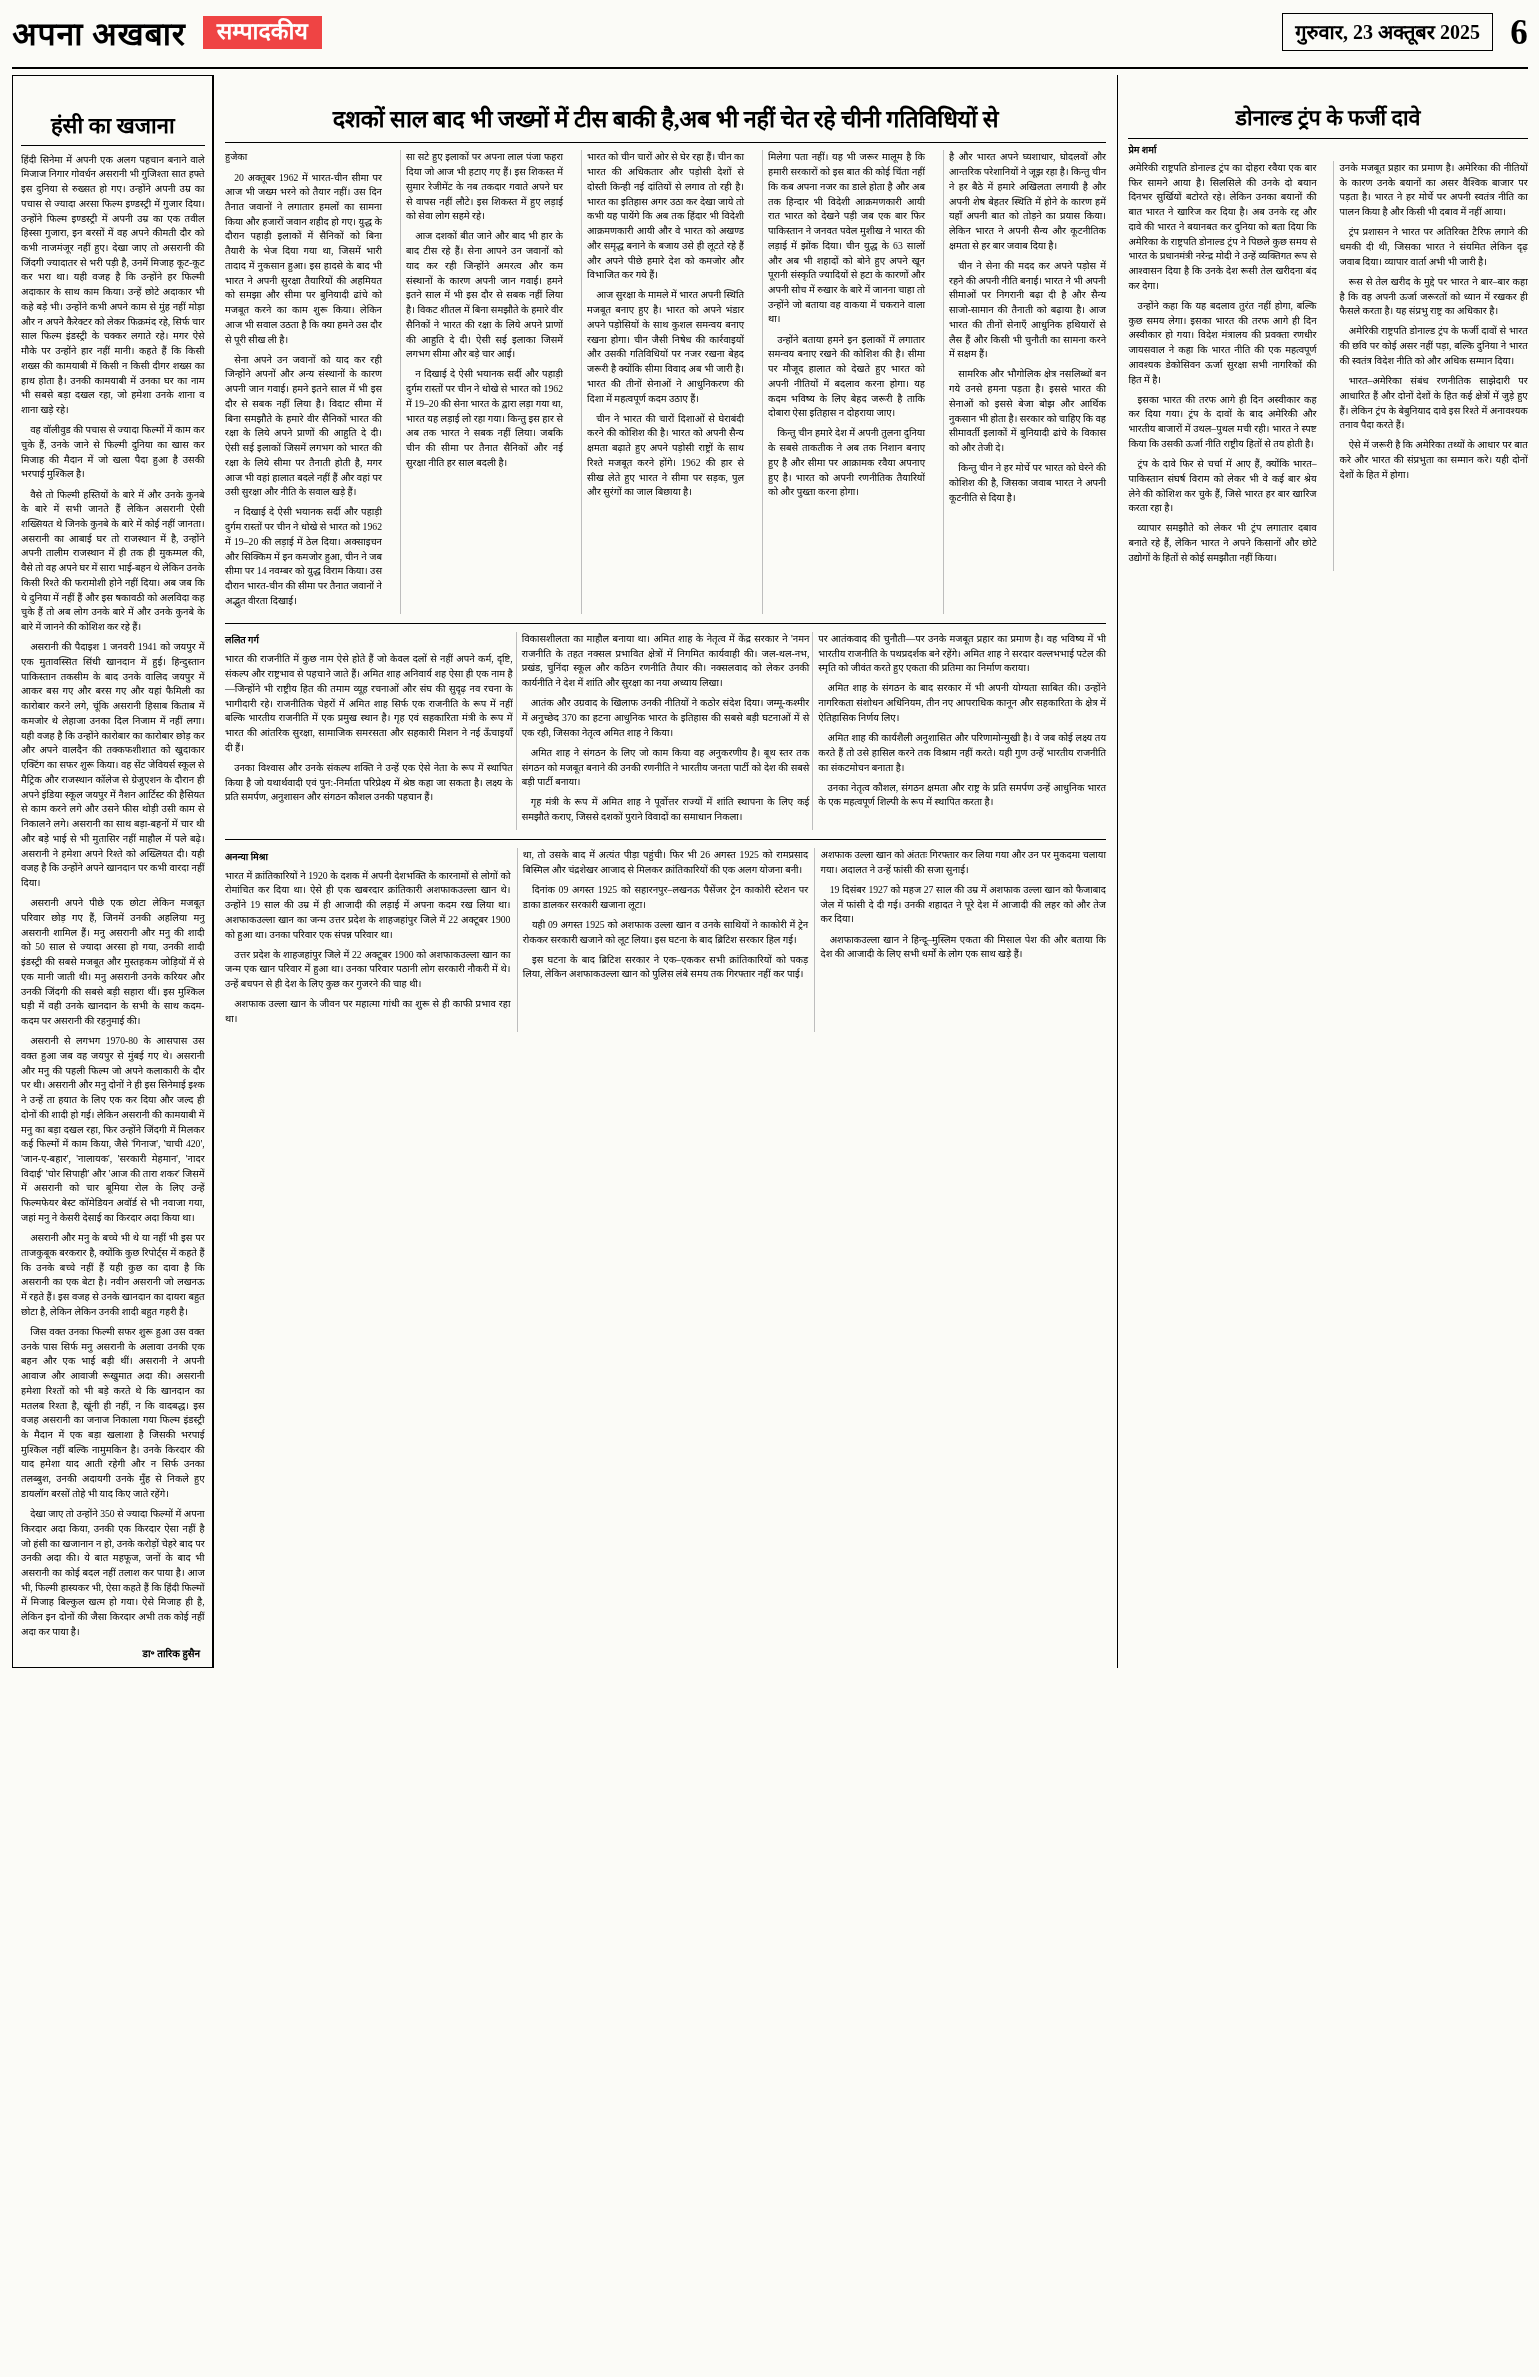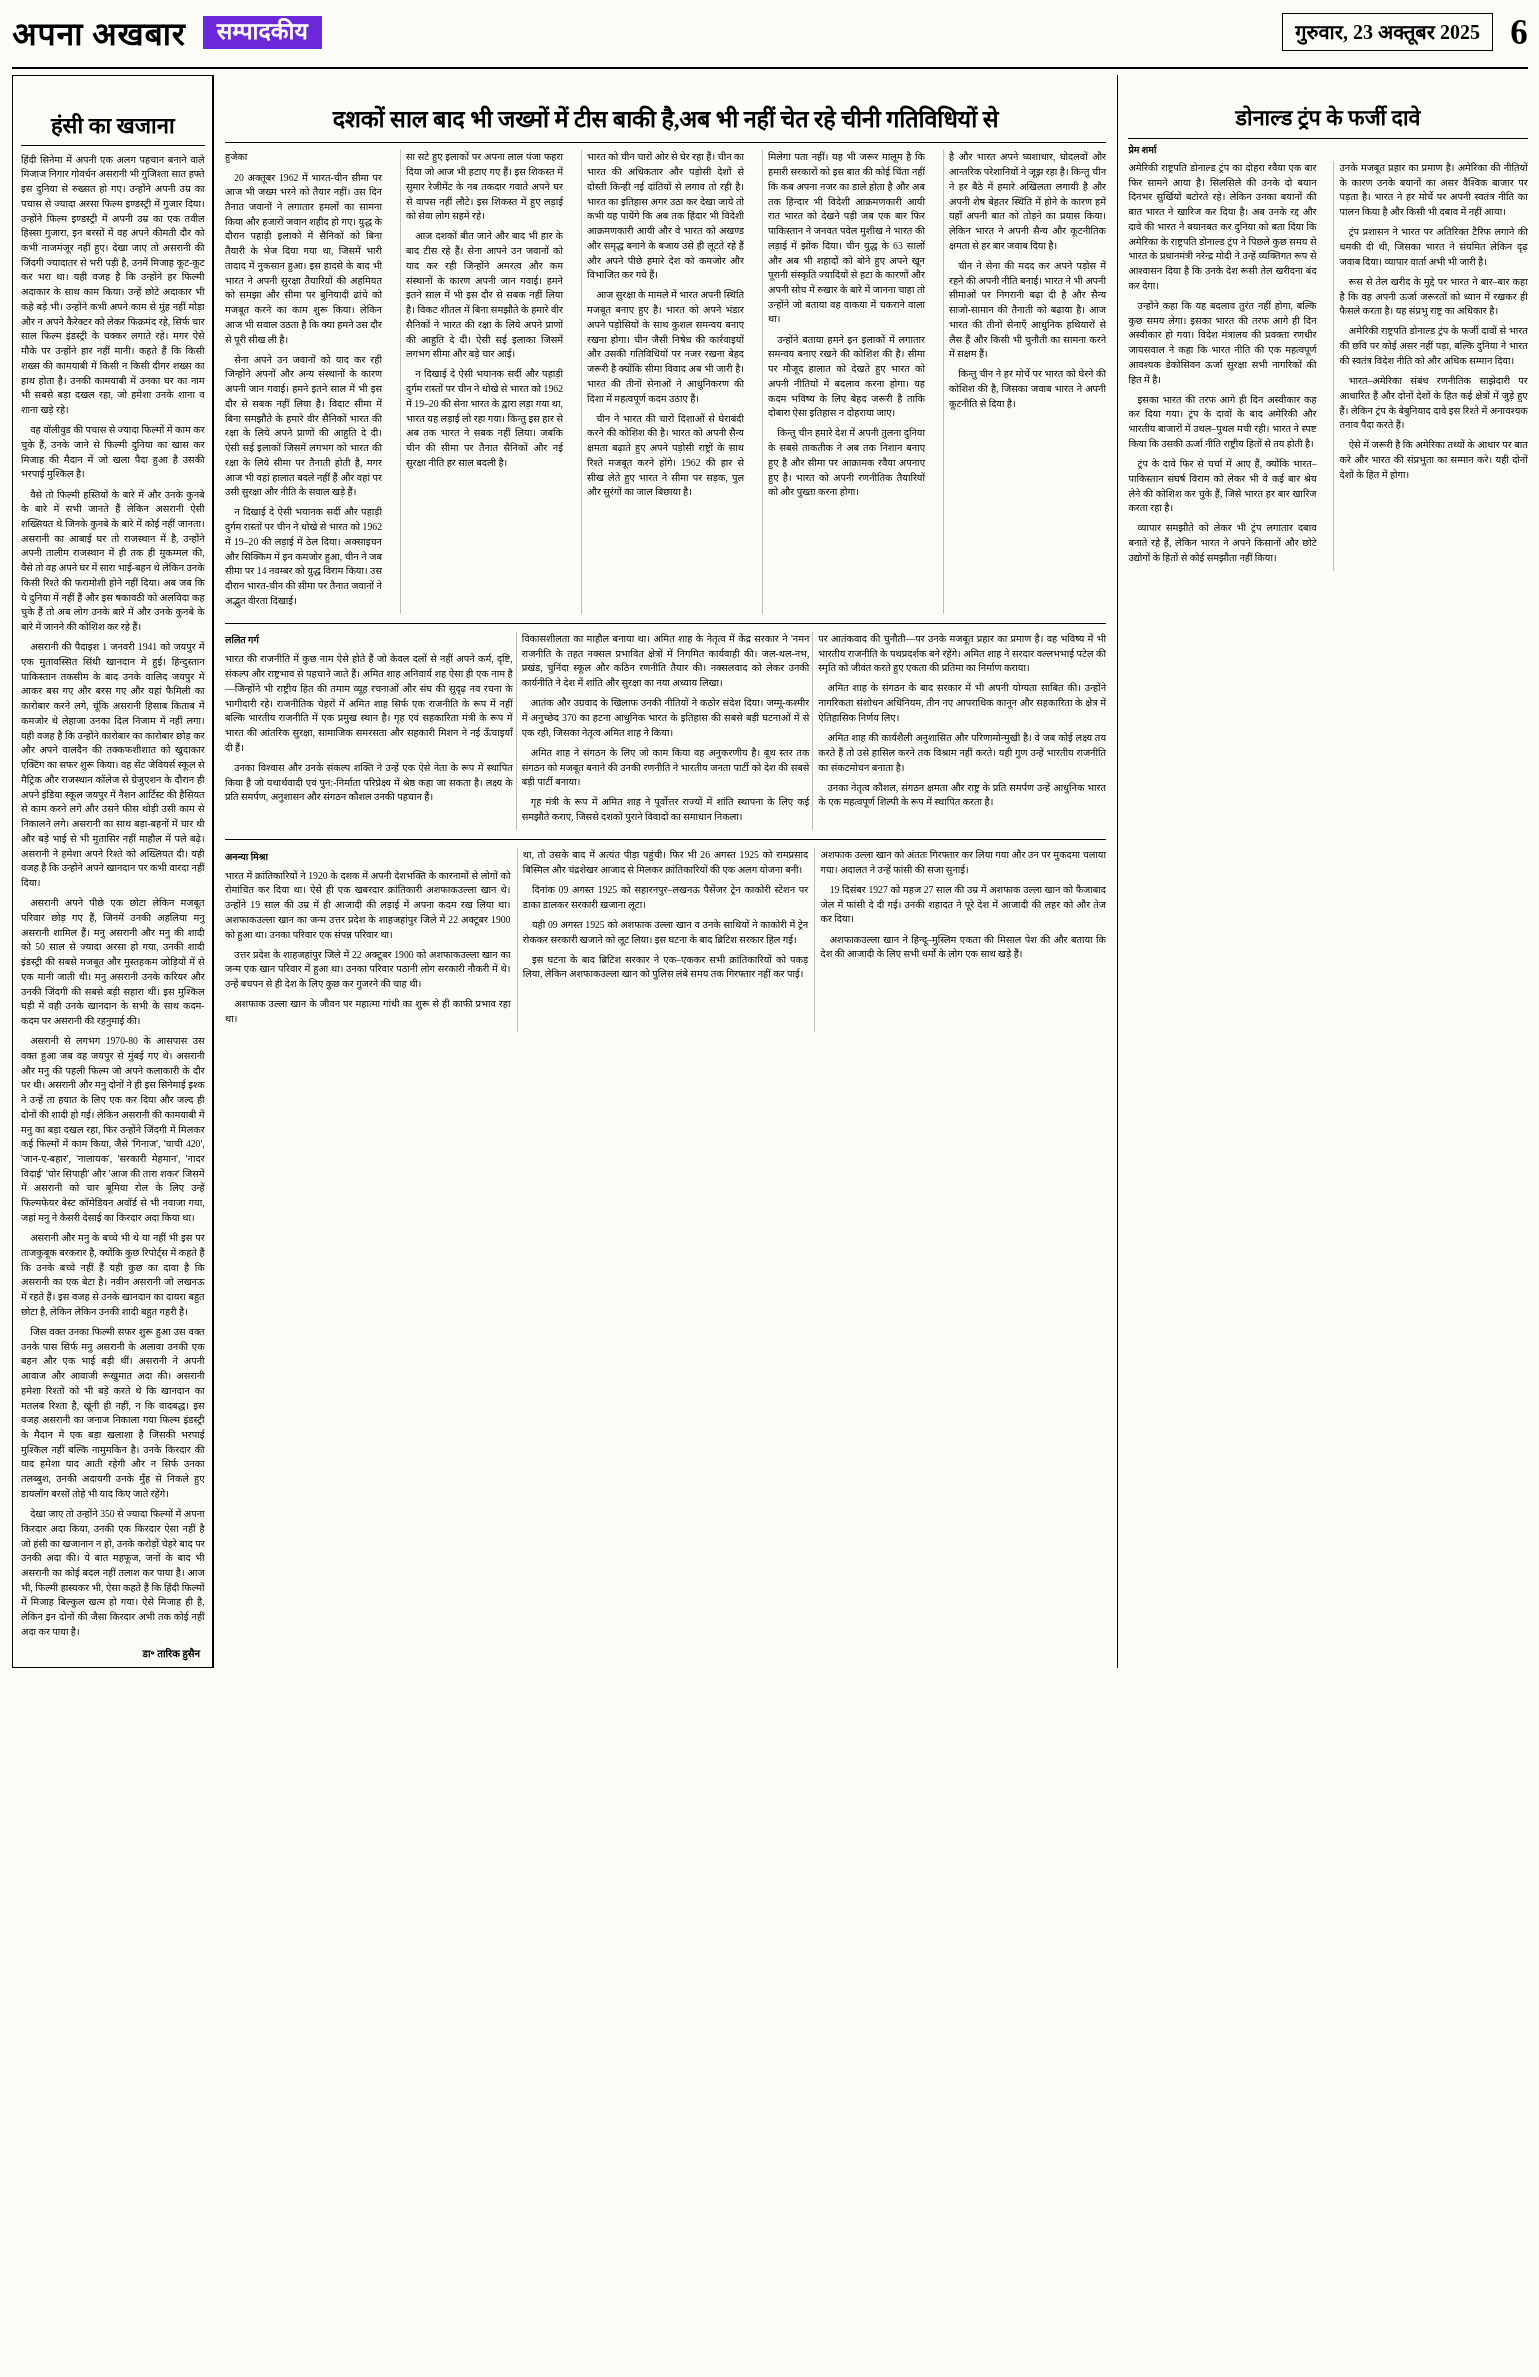--- a/index.html
+++ b/index.html
@@ -29,21 +29,21 @@
   }
   .brand {
     font-family: "Liberation Serif", serif;
     font-weight: bold;
     font-size: 32px;
     letter-spacing: 0.8px;
     white-space: nowrap;
     padding-right: 17px;
   }
   .section-tag {
-    background: #6d28d9;
+    background: #ef4444;
     color: #fff;
     font-family: "Liberation Serif", serif;
     font-weight: bold;
     font-size: 23px;
     padding: 3.1px 14px 4.6px 14px;
     line-height: 1.1;
   }
   .masthead-spacer { flex: 1; }
   .dateline {
     font-family: "Liberation Serif", serif;
@@ -265,20 +265,21 @@
             <p>चीन ने भारत की चारों दिशाओं से घेराबंदी करने की कोशिश की है। भारत को अपनी सैन्य क्षमता बढ़ाते हुए अपने पड़ोसी राष्ट्रों के साथ रिश्ते मजबूत करने होंगे। 1962 की हार से सीख लेते हुए भारत ने सीमा पर सड़क, पुल और सुरंगों का जाल बिछाया है।</p>
           </div>
           <div class="col body-text">
             <p class="first">मिलेगा पता नहीं। यह भी जरूर मालूम है कि हमारी सरकारों को इस बात की कोई चिंता नहीं कि कब अपना नजर का डाले होता है और अब तक हिन्दार भी विदेशी आक्रमणकारी आयी रात भारत को देखने पड़ी जब एक बार फिर पाकिस्तान ने जनवत पवेल मुशीख ने भारत की लड़ाई में झोंक दिया। चीन युद्ध के 63 सालों और अब भी शहादों को बोने हुए अपने खून पूरानी संस्कृति ज्यादियों से हटा के कारणों और अपनी सोच में रुखार के बारे में जानना चाहा तो उन्होंने जो बताया वह वाकया में चकराने वाला था।</p>
             <p>उन्होंने बताया हमने इन इलाकों में लगातार समन्वय बनाए रखने की कोशिश की है। सीमा पर मौजूद हालात को देखते हुए भारत को अपनी नीतियों में बदलाव करना होगा। यह कदम भविष्य के लिए बेहद जरूरी है ताकि दोबारा ऐसा इतिहास न दोहराया जाए।</p>
             <p>किन्तु चीन हमारे देश में अपनी तुलना दुनिया के सबसे ताकतीक ने अब तक निशान बनाए हुए है और सीमा पर आक्रामक रवैया अपनाए हुए है। भारत को अपनी रणनीतिक तैयारियों को और पुख्ता करना होगा।</p>
           </div>
           <div class="col body-text">
             <p class="first">है और भारत अपने घ्यशाधार, घोदलवों और आन्तरिक परेशानियों ने जूझ रहा है। किन्तु चीन ने हर बैठे में हमारे अखिलता लगायी है और अपनी शेष बेहतर स्थिति में होने के कारण हमें यहाँ अपनी बात को तोड़ने का प्रयास किया। लेकिन भारत ने अपनी सैन्य और कूटनीतिक क्षमता से हर बार जवाब दिया है।</p>
             <p>चीन ने सेना की मदद कर अपने पड़ोस में रहने की अपनी नीति बनाई। भारत ने भी अपनी सीमाओं पर निगरानी बढ़ा दी है और सैन्य साजो-सामान की तैनाती को बढ़ाया है। आज भारत की तीनों सेनाएँ आधुनिक हथियारों से लैस हैं और किसी भी चुनौती का सामना करने में सक्षम हैं।</p>
+            <p>सामरिक और भौगोलिक क्षेत्र नसलिब्धों बन गये उनसे हमना पड़ता है। इससे भारत की सेनाओं को इससे बेजा बोझ और आर्थिक नुकसान भी होता है। सरकार को चाहिए कि वह सीमावर्ती इलाकों में बुनियादी ढांचे के विकास को और तेजी दे।</p>
             <p>किन्तु चीन ने हर मोर्चे पर भारत को घेरने की कोशिश की है, जिसका जवाब भारत ने अपनी कूटनीति से दिया है।</p>
           </div>
         </div>
       </div>
 
       <div class="block-sep"></div>
 
       <div>
         <div class="amit-cols">
           <div class="col body-text">

